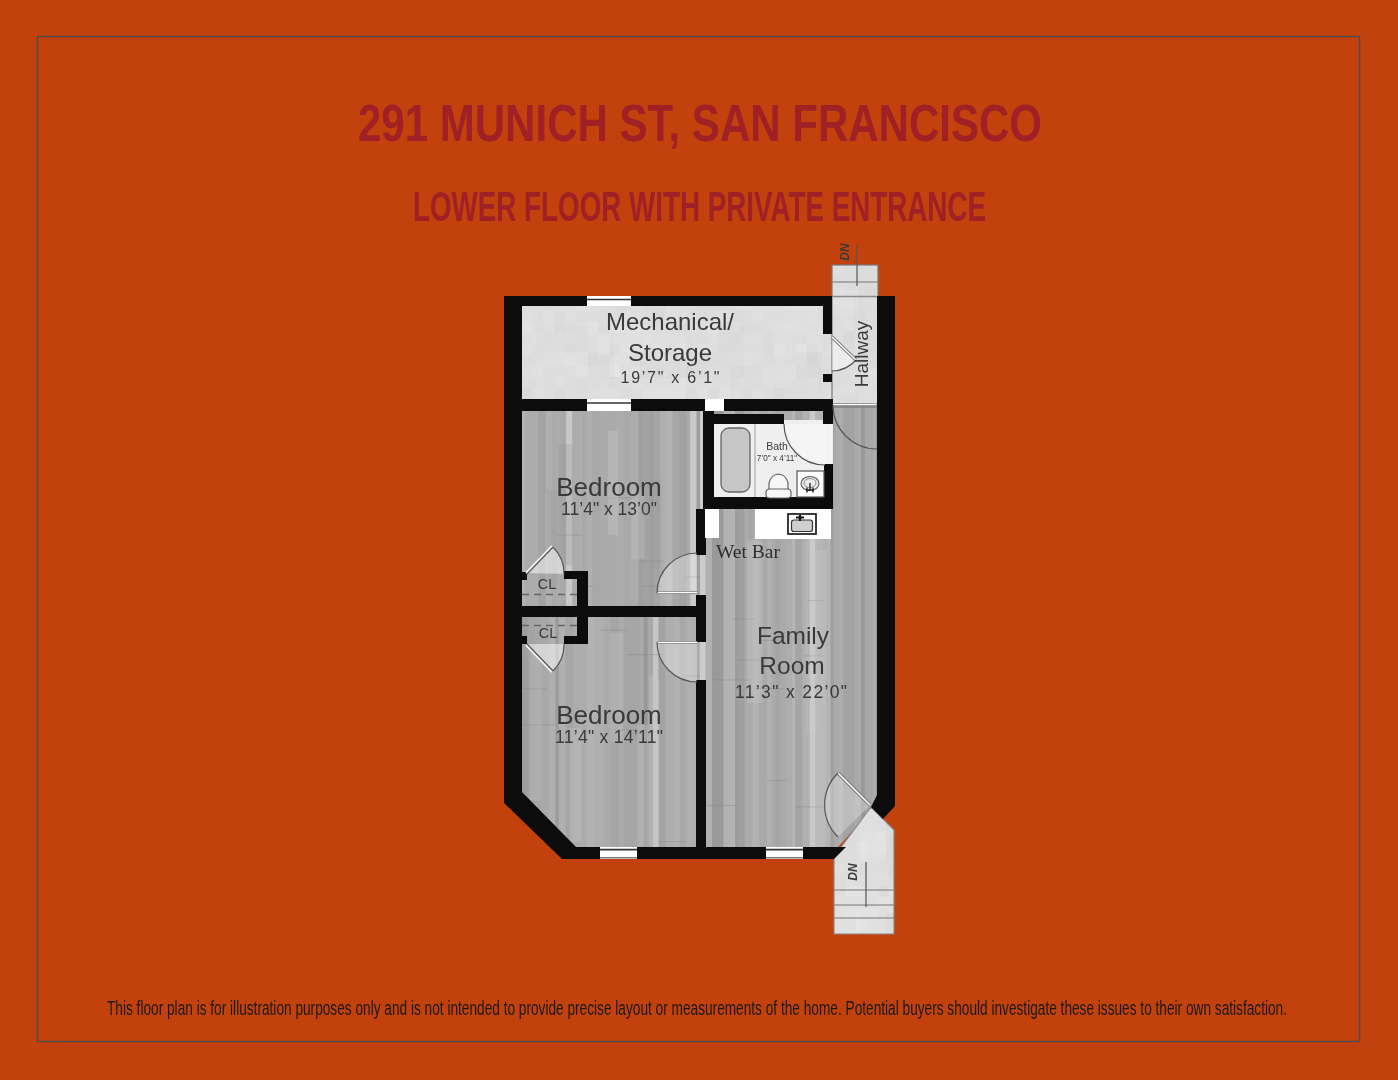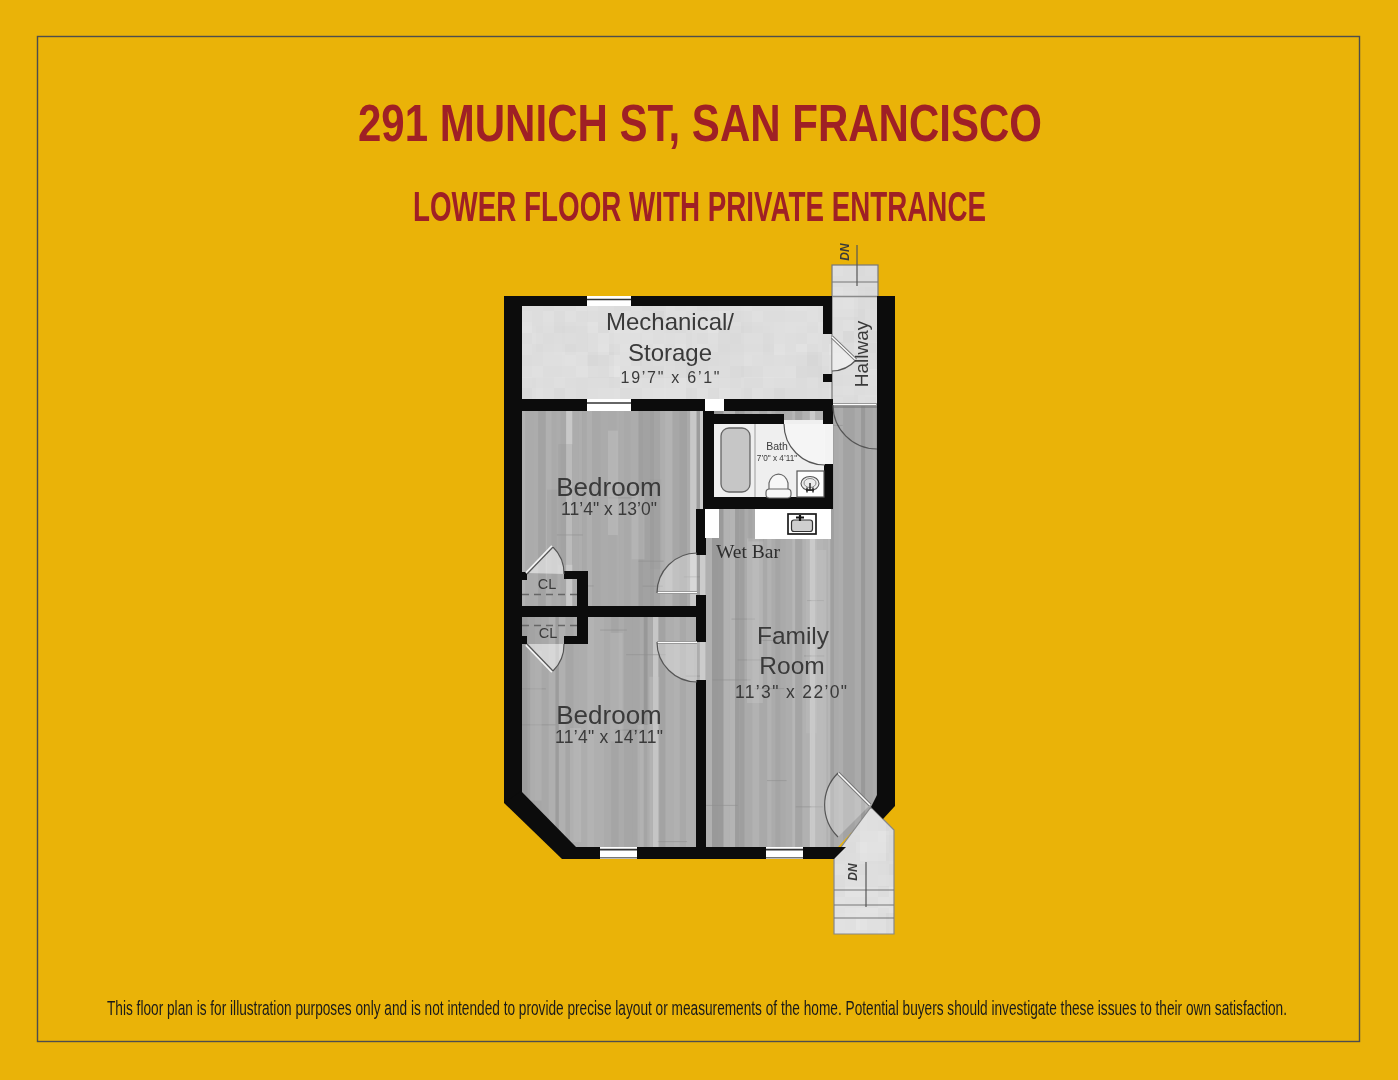--- a/index.html
+++ b/index.html
@@ -1,16 +1,16 @@
 <!DOCTYPE html>
 <html><head>
 <meta charset="utf-8">
 <style>
   html,body{margin:0;padding:0;background:#ffffff;}
-  #page{position:relative;width:1398px;height:1080px;background:#eab308;overflow:hidden;
+  #page{position:relative;width:1398px;height:1080px;background:#c2410c;overflow:hidden;
         font-family:"Liberation Sans", sans-serif;text-align:center;}
 </style>
 </head>
 <body>
 <div id="page">
 <svg width="1398" height="1080" viewBox="0 0 1398 1080" xmlns="http://www.w3.org/2000/svg">
   <defs>
     <pattern id="wood" width="57" height="420" patternUnits="userSpaceOnUse">
       <rect width="57" height="420" fill="#a8a8a8"></rect>
       <rect x="0" width="3" height="420" fill="#9d9d9d"></rect>

